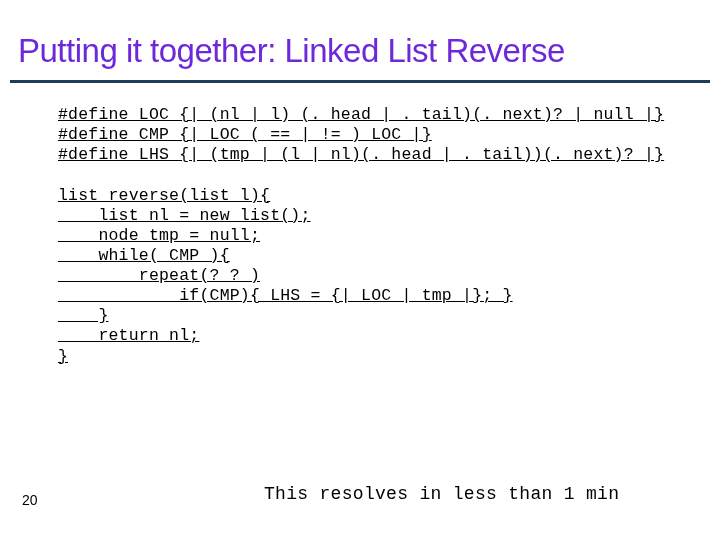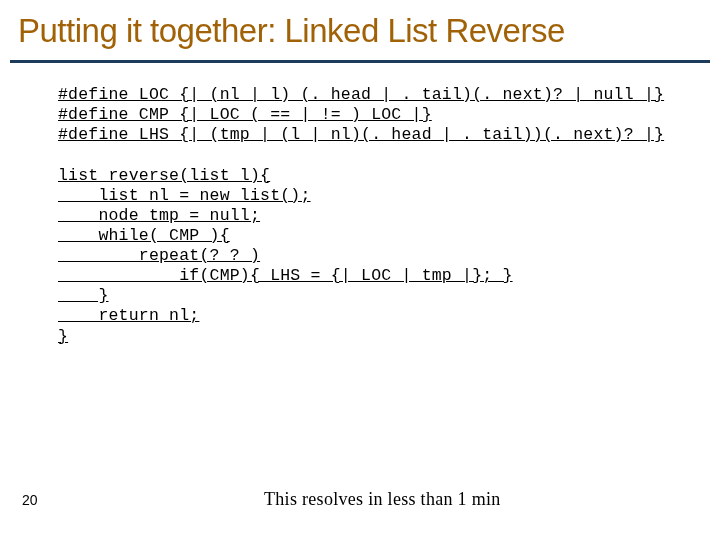--- a/index.html
+++ b/index.html
@@ -7,47 +7,48 @@
     padding: 0;
     width: 720px;
     height: 540px;
     background: #ffffff;
     font-family: Georgia, "Times New Roman", serif;
     overflow: hidden;
     position: relative;
   }
   .title {
     font-size: 33px;
-    color: #a16207;
+    color: #6d28d9;
     padding: 12px 14px 10px 18px;
     font-family: Verdana, Geneva, sans-serif;
     letter-spacing: -0.5px;
+    margin-top: 20px;
   }
   .rule {
     border-top: 3px solid #1d3b5a;
     margin: 0 10px 0 10px;
   }
   .code-block {
     font-family: "Courier New", Courier, monospace;
     font-size: 16.5px;
     line-height: 1.22;
     white-space: pre;
     color: #000000;
     padding: 22px 0 0 58px;
     font-weight: normal;
     letter-spacing: 0.2px;
     text-decoration: underline;
   }
   .footer-text {
-    font-family: Liberation Serif, serif;
+    font-family: Liberation Mono, monospace;
     font-size: 18px;
     color: #000000;
     position: absolute;
     left: 264px;
-    bottom: 30px;
+    bottom: 36px;
     letter-spacing: 0.3px;
   }
   .page-num {
     font-family: Verdana, Geneva, sans-serif;
     font-size: 14px;
     color: #000000;
     position: absolute;
     left: 22px;
     bottom: 32px;
     text-align: right;

